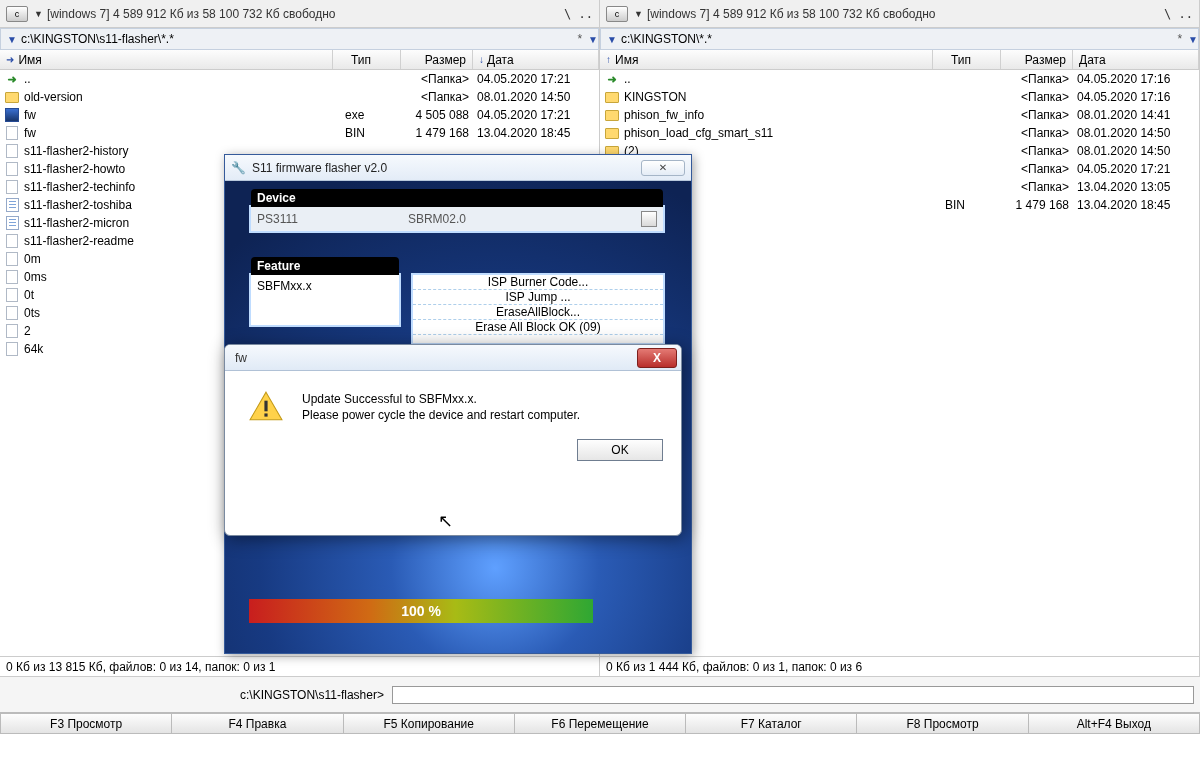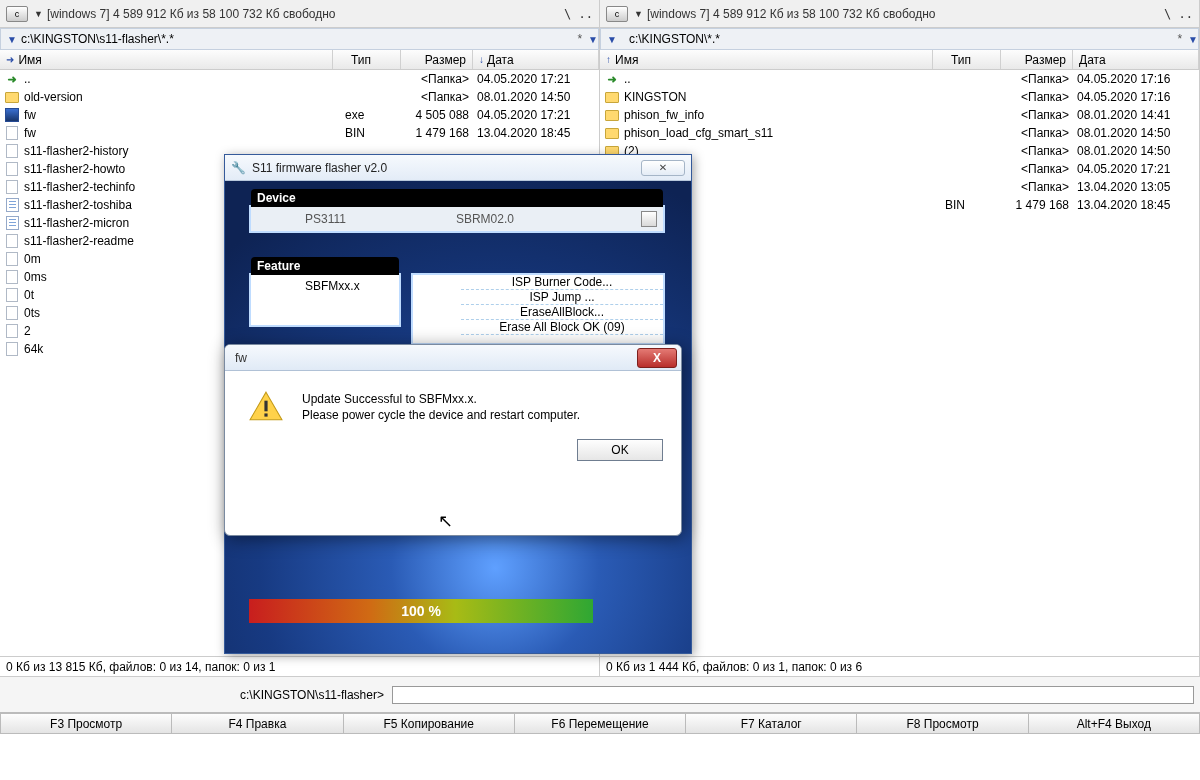--- a/index.html
+++ b/index.html
@@ -40,21 +40,21 @@
 .cmdline .input { flex: 1; height: 18px; border: 1px solid #999; background: #fff; margin-right: 6px; }
 .fkeys { height: 22px; display: flex; border-top: 1px solid #bbb; width: 1200px; }
 .fkey { flex: 1; border: 1px solid #bbb; border-left: none; background: linear-gradient(#fdfdfd,#e4e4e4); display: flex; align-items: center; justify-content: center; font-size: 12px; }
 .fkey:first-child { border-left: 1px solid #bbb; }
 
 .flasher { position: absolute; left: 224px; top: 154px; width: 468px; height: 500px; background: #1a3a7a; border: 1px solid #355a9a; box-shadow: 2px 2px 10px rgba(0,0,0,.35); }
 .flasher-titlebar { height: 26px; background: linear-gradient(#f6f9fd,#e3ecf7); border-bottom: 1px solid #b7c7db; display: flex; align-items: center; padding: 0 6px; gap: 6px; font-size: 12px; color: #222; }
 .flasher-titlebar .spacer { flex: 1; }
 .winctl { width: 44px; height: 16px; border: 1px solid #a5b5c7; border-radius: 3px; background: linear-gradient(#fff,#e4ecf6); display: flex; align-items: center; justify-content: center; font-size: 10px; color: #444; }
 .flasher-body { position: absolute; left: 0; right: 0; top: 26px; bottom: 0; background: radial-gradient(circle at 58% 82%, #5fa0ff 0%, #2a5bb5 22%, #173a82 50%, #0e2354 88%); padding: 14px; }
-.panebox { border: 2px solid #bfdcff; background: #fff; position: absolute; padding-left: 48px; }
+.panebox { border: 2px solid #bfdcff; background: #fff; position: absolute; }
 .boxlabel { position: absolute; top: -18px; left: 0; right: 0; height: 18px; background: #000; color: #fff; font-weight: bold; padding-left: 6px; display: flex; align-items: center; border-top-left-radius: 4px; border-top-right-radius: 4px; }
 .devicebox { left: 24px; top: 24px; width: 416px; height: 28px; background: #eaeff5; }
 .devicebox .inner { display: flex; align-items: center; height: 100%; padding: 0 6px; color: #555; }
 .devicebox .dd { border: 1px solid #888; width: 16px; height: 16px; margin-left: auto; background: linear-gradient(#fff,#d9d9d9); }
 .featurebox { left: 24px; top: 92px; width: 152px; height: 54px; }
 .featurebox .inner { padding: 4px 6px; font-size: 12px; }
 .messagebox { left: 186px; top: 92px; width: 254px; height: 72px; overflow: hidden; }
 .messagebox .msgrow { border-bottom: 1px dashed #aecfeb; padding: 0 4px; font-size: 12px; height: 15px; line-height: 15px; white-space: nowrap; text-align: center; }
 .progress { position: absolute; left: 24px; bottom: 30px; width: 344px; height: 24px; background: linear-gradient(90deg, #c81e1e 0%, #d06a14 35%, #a8bb15 60%, #2fa733 100%); display: flex; align-items: center; justify-content: center; color: #fff; font-weight: bold; font-size: 14px; }
 
@@ -257,21 +257,21 @@
       <span class="drive-icon">
           <span>c</span>
         </span>
       <span class="dropdown-arrow">▼</span>
       <span class="tabtext">[windows 7]  4 589 912 Кб из 58 100 732 Кб свободно</span>
       <span class="spacer"></span>
       <span class="right-char">\  ..</span>
     </div>
     <div class="pathbar">
       <span class="arrow-down">▼</span>
-      <span style="margin-left:12px;">c:\KINGSTON\*.*</span>
+      <span style="margin-left:4px;">c:\KINGSTON\*.*</span>
       <span class="spacer"></span>
       <span class="star">*</span>
       <span class="arrow-down">▼</span>
     </div>
     <div class="headers">
       <div class="hcell hc-name">
           <span class="arrow-up">↑</span>
           <span>Имя</span>
         </div>
       <div class="hcell hc-type">Тип</div>

